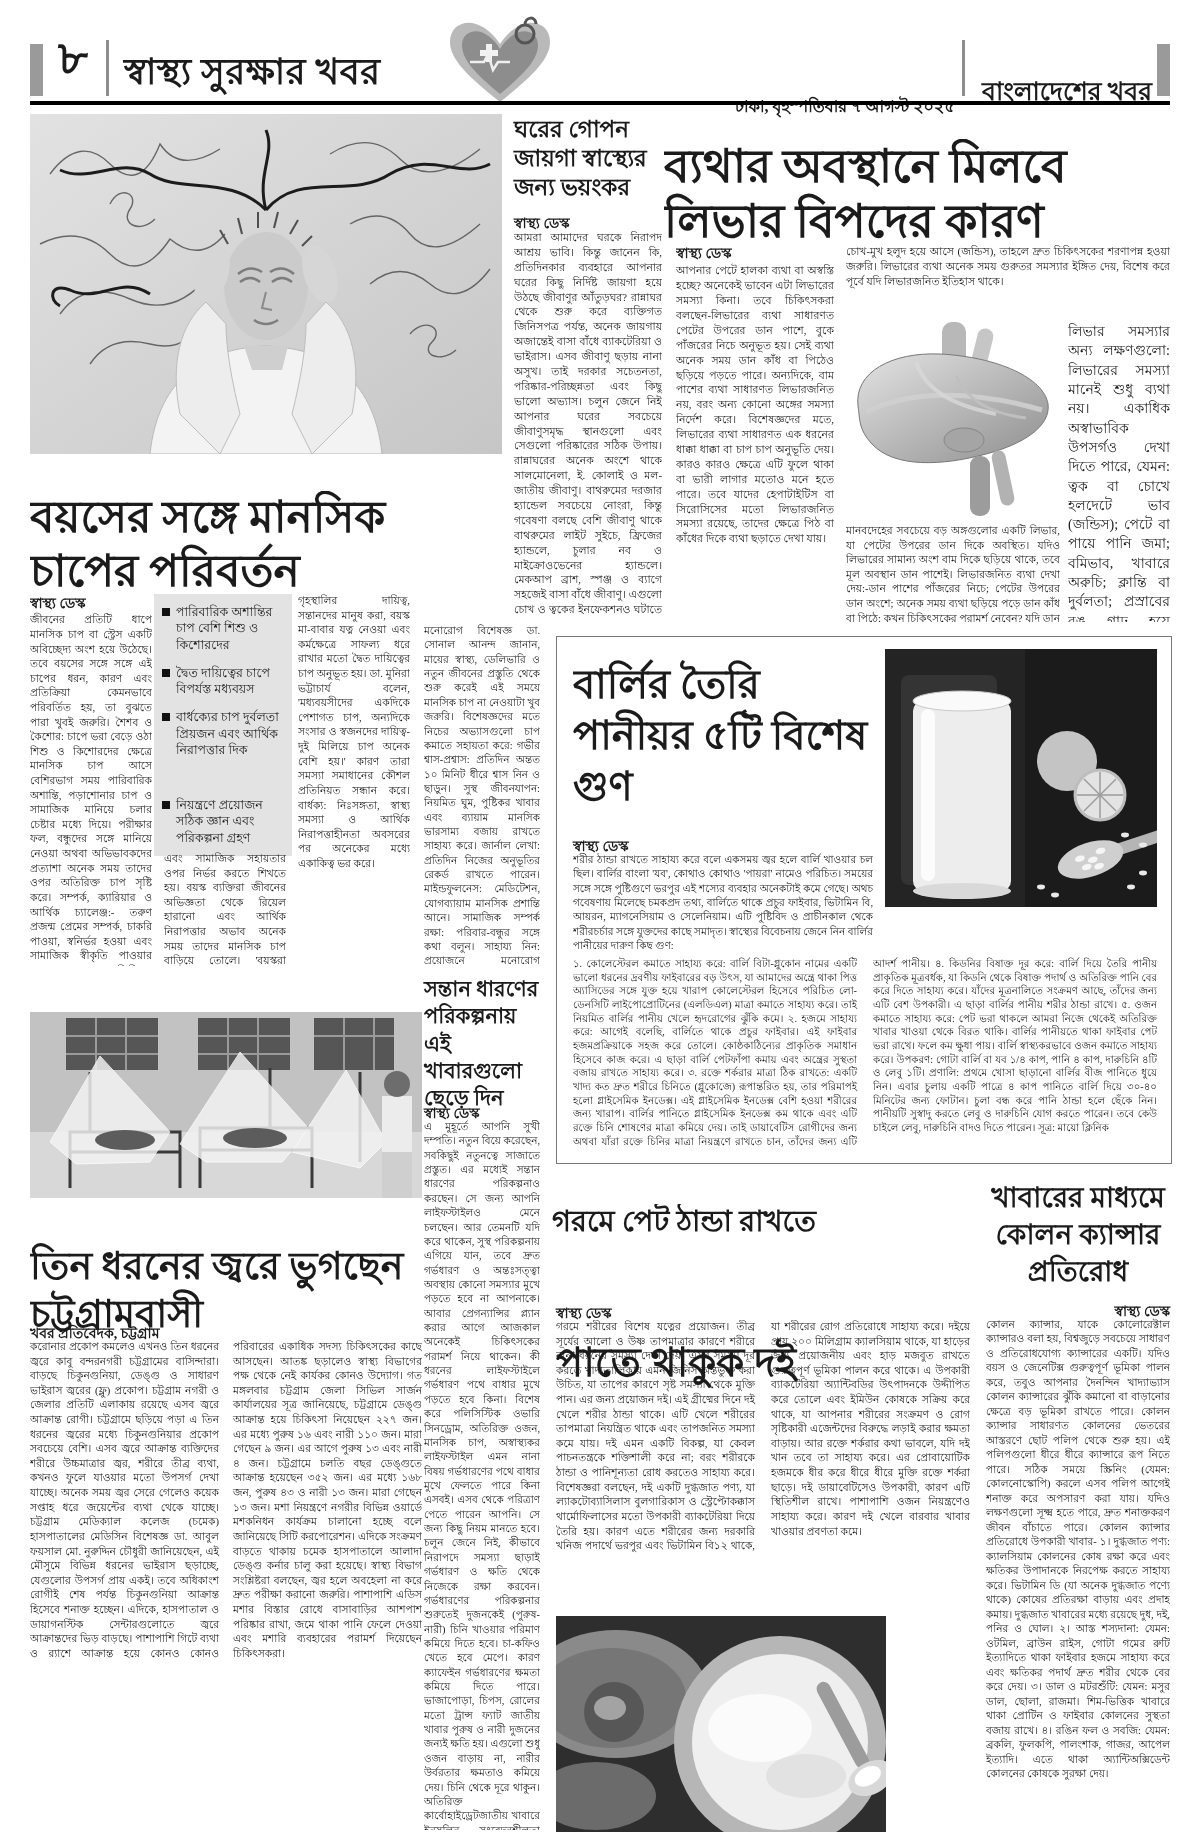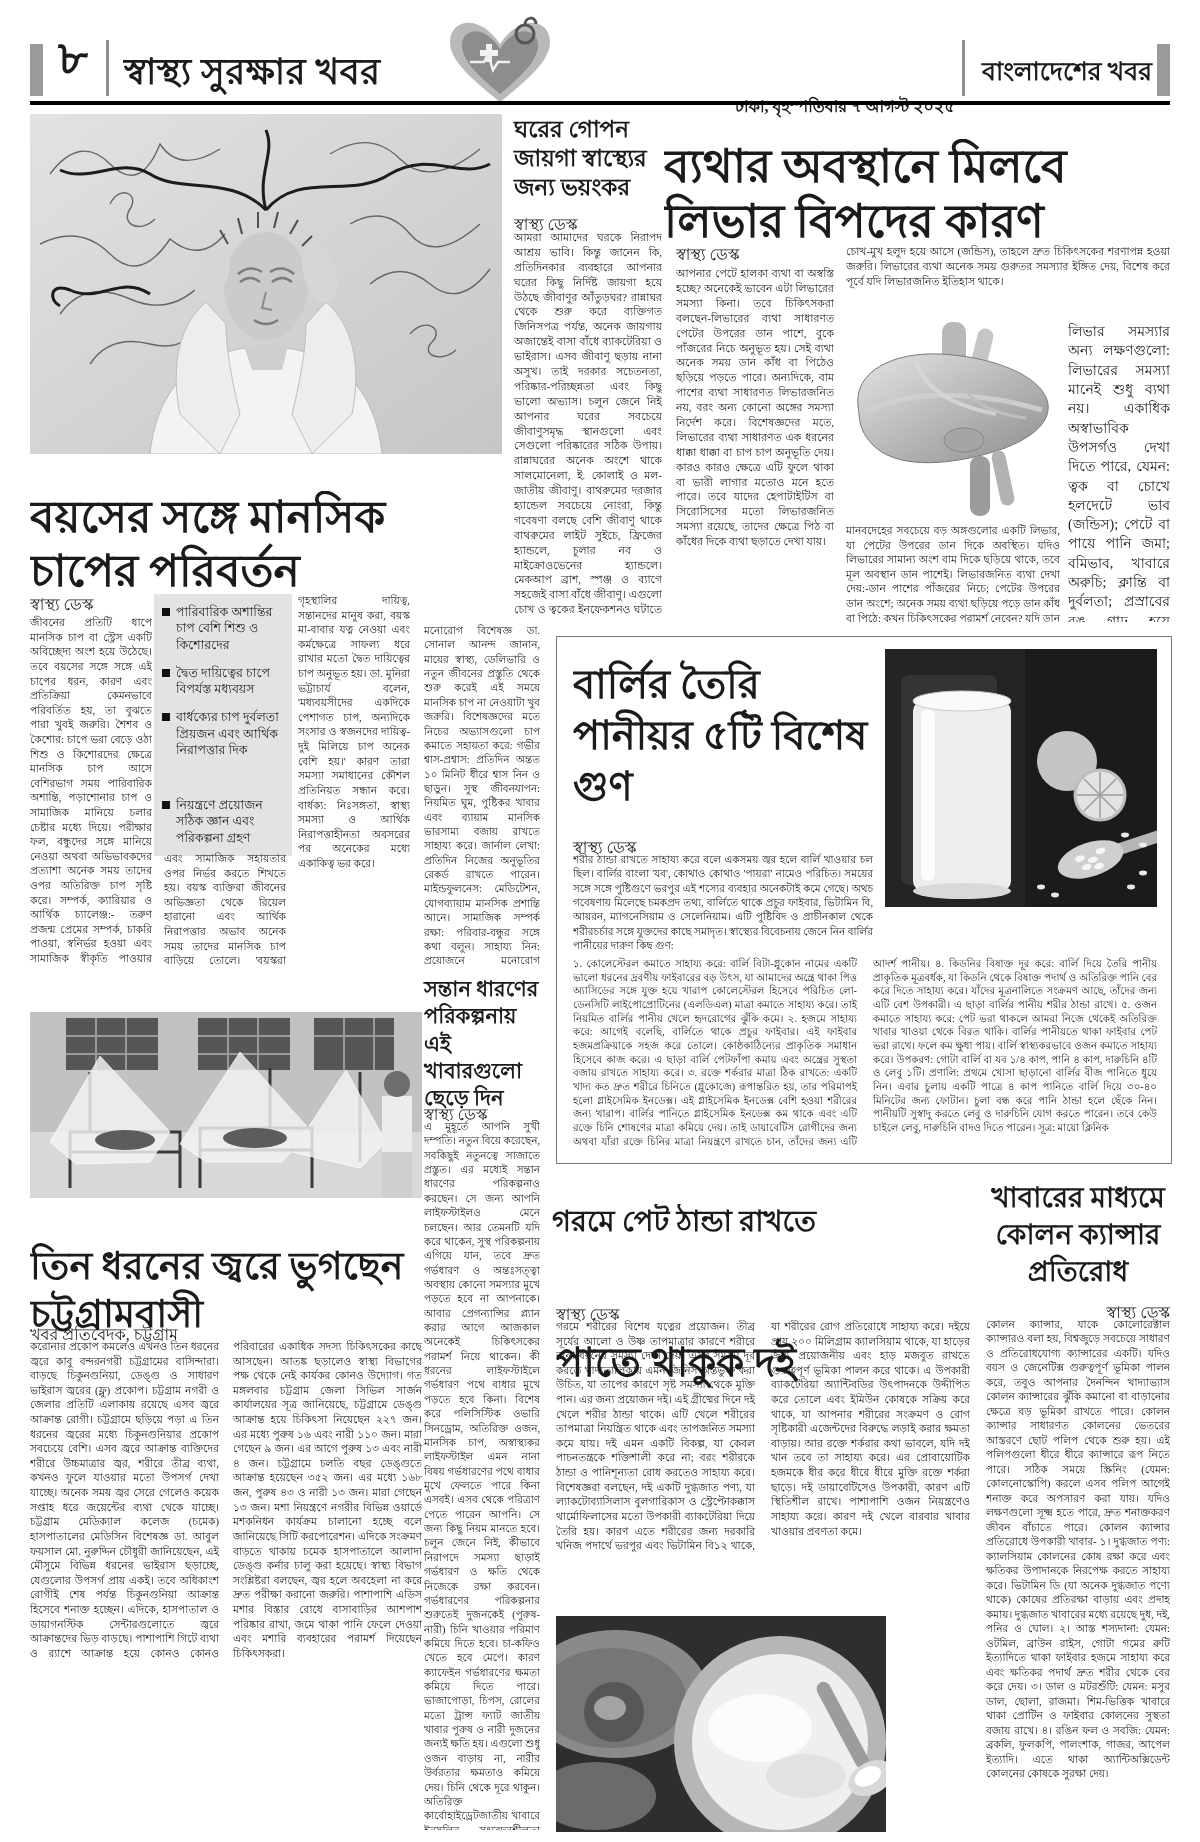--- a/index.html
+++ b/index.html
@@ -5,25 +5,25 @@
   html,body{margin:0;padding:0;background:#f2f2f0;}
   .page{position:relative;width:1200px;height:1842px;background:#ffffff;margin:0 auto;
         font-family:"Liberation Serif", serif;color:#1b1b1b;overflow:hidden;}
   .abs{position:absolute;}
   
   .hdr-bar{width:13px;height:52px;background:#9a9a9a;}
   .hdr-vline{width:3px;height:56px;background:#8d8d8d;}
   .pageno{font-size:46px;font-weight:bold;line-height:1;}
   .masthead{font-size:36px;font-weight:bold;letter-spacing:.5px;}
   .hdr-date{font-size:16px;font-weight:bold;}
-  .brand{font-size:25px;font-weight:bold;}
+  .brand{font-size:25px;font-weight:bold;margin-top:20px;}
   .toprule{height:4px;background:#000;}
   
   .col{position:absolute;text-align:justify;font-size:11px;line-height:1.38;overflow:hidden;}
-  .byline{font-weight:normal;font-size:16px;}
+  .byline{font-weight:bold;font-size:14px;}
   .h-xl{position:absolute;font-weight:bold;overflow:hidden;}
   
   .hibox{background:#e3e3e3;padding:10px 8px;}
   .hibox ul{list-style:none;margin:0;padding:0;}
   .hibox li{display:flex;gap:6px;font-size:12.5px;line-height:1.3;margin-bottom:12px;font-weight:500;}
   .sq{flex:0 0 auto;width:8px;height:8px;background:#111;margin-top:4px;}
   
   .featbox{position:absolute;border:1.5px solid #777;background:#fff;}
   .cols2{column-count:2;column-gap:16px;}
   figure{margin:0;}

